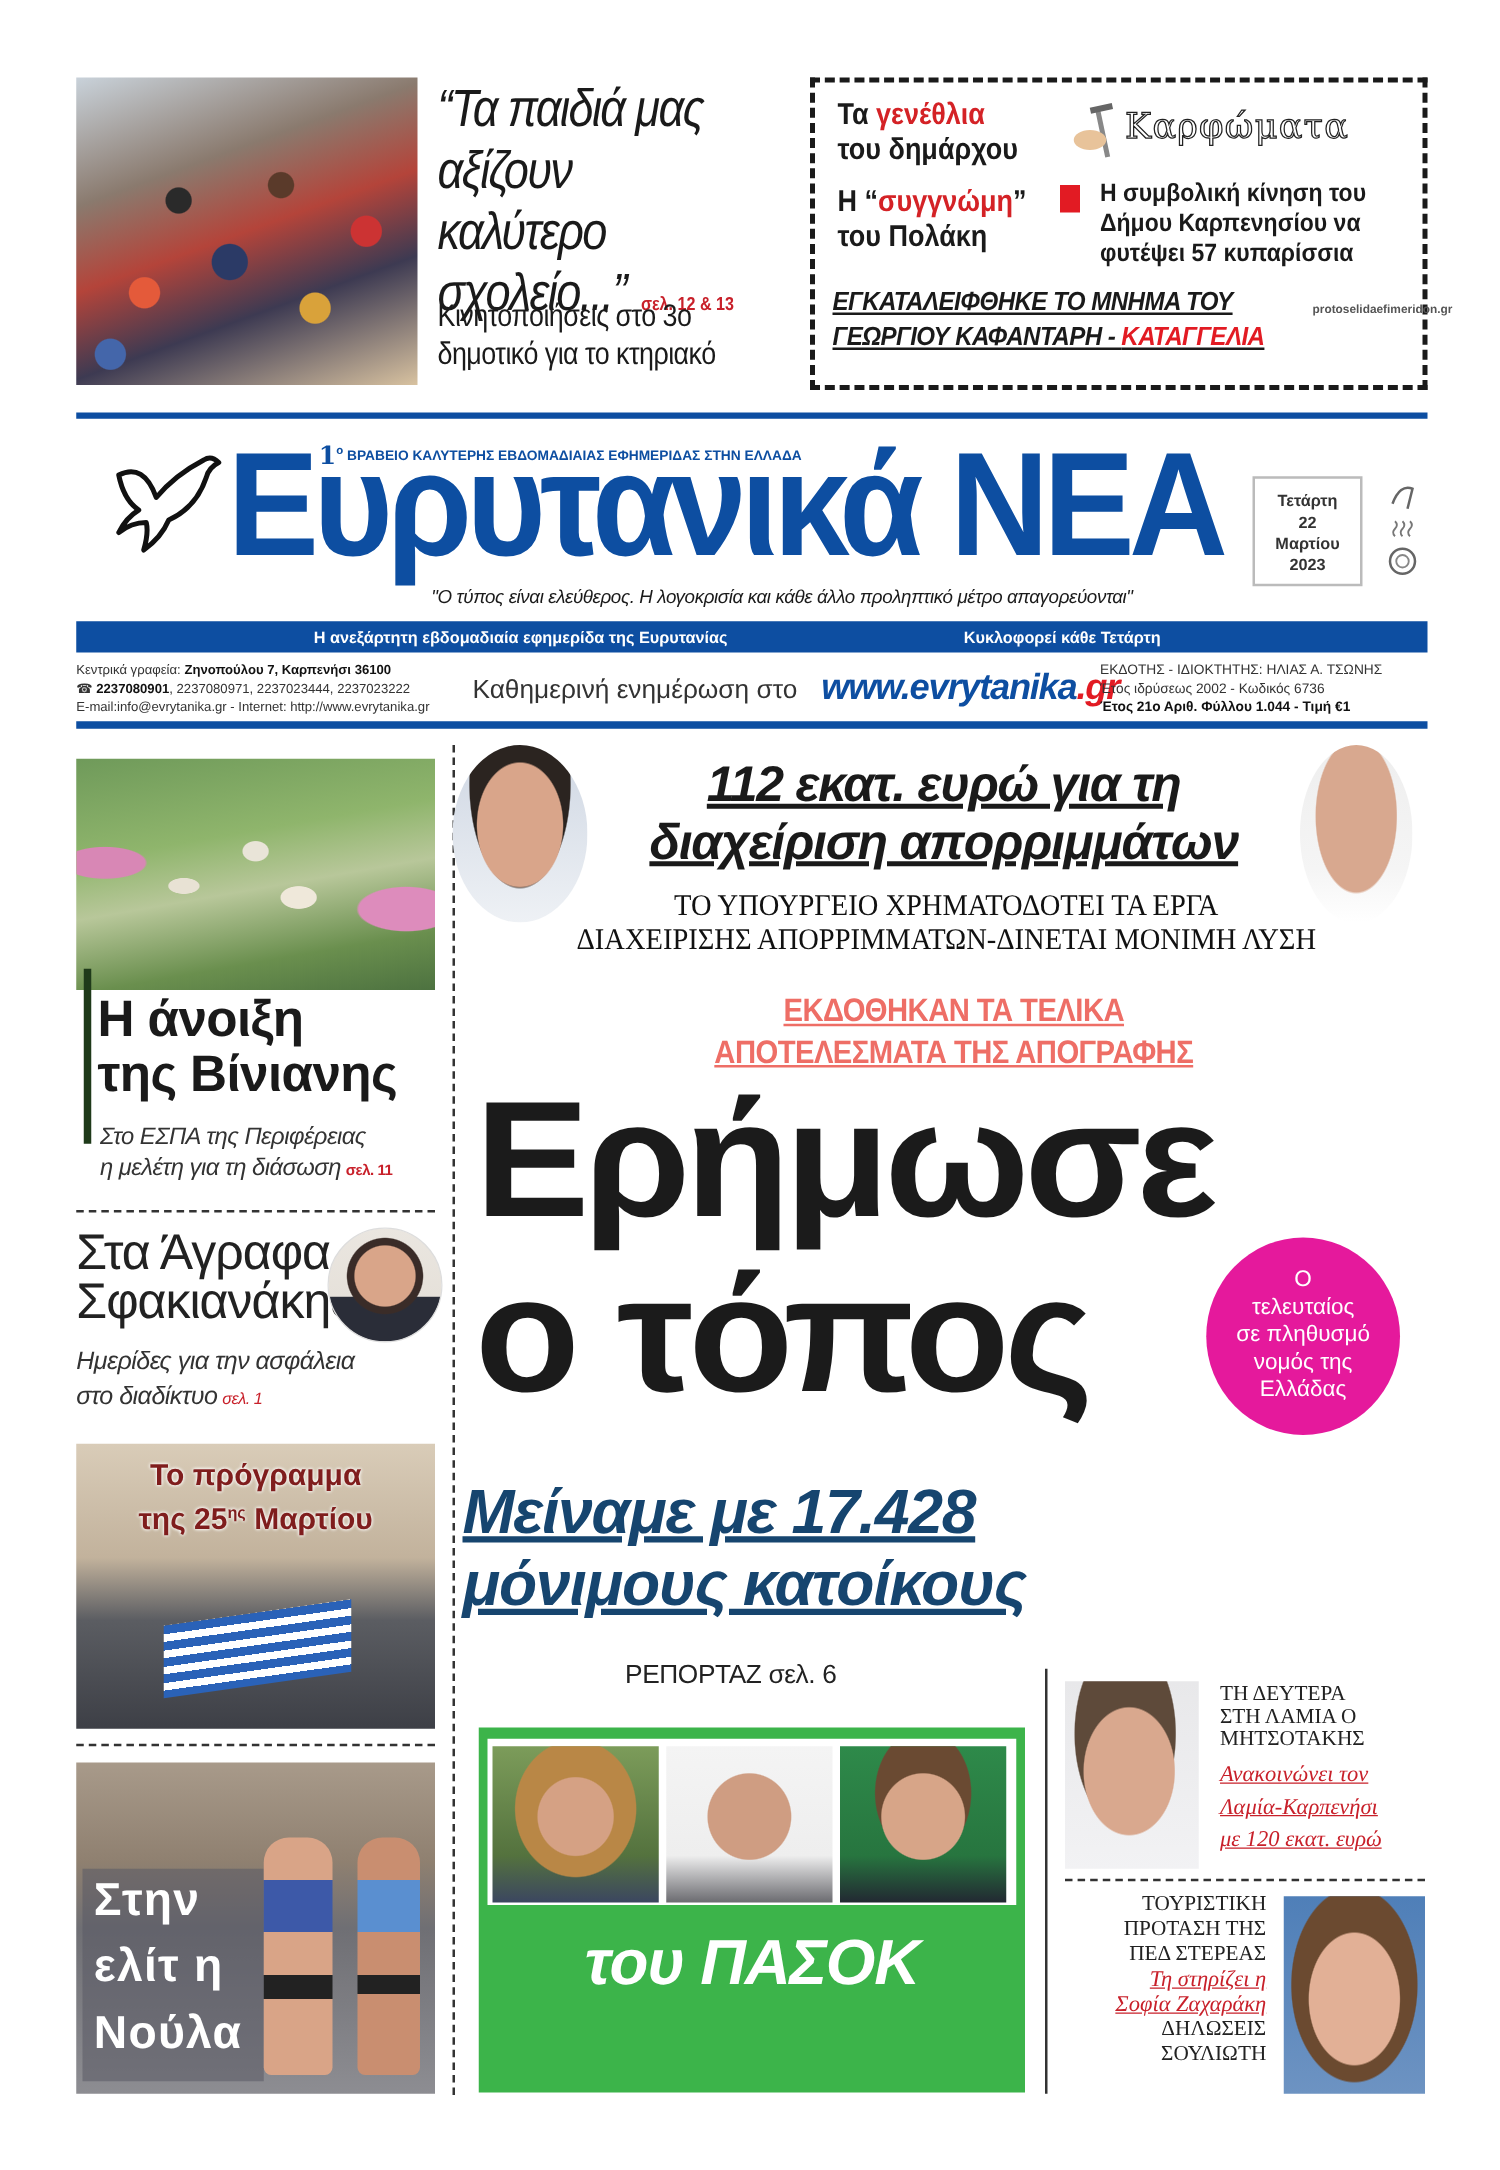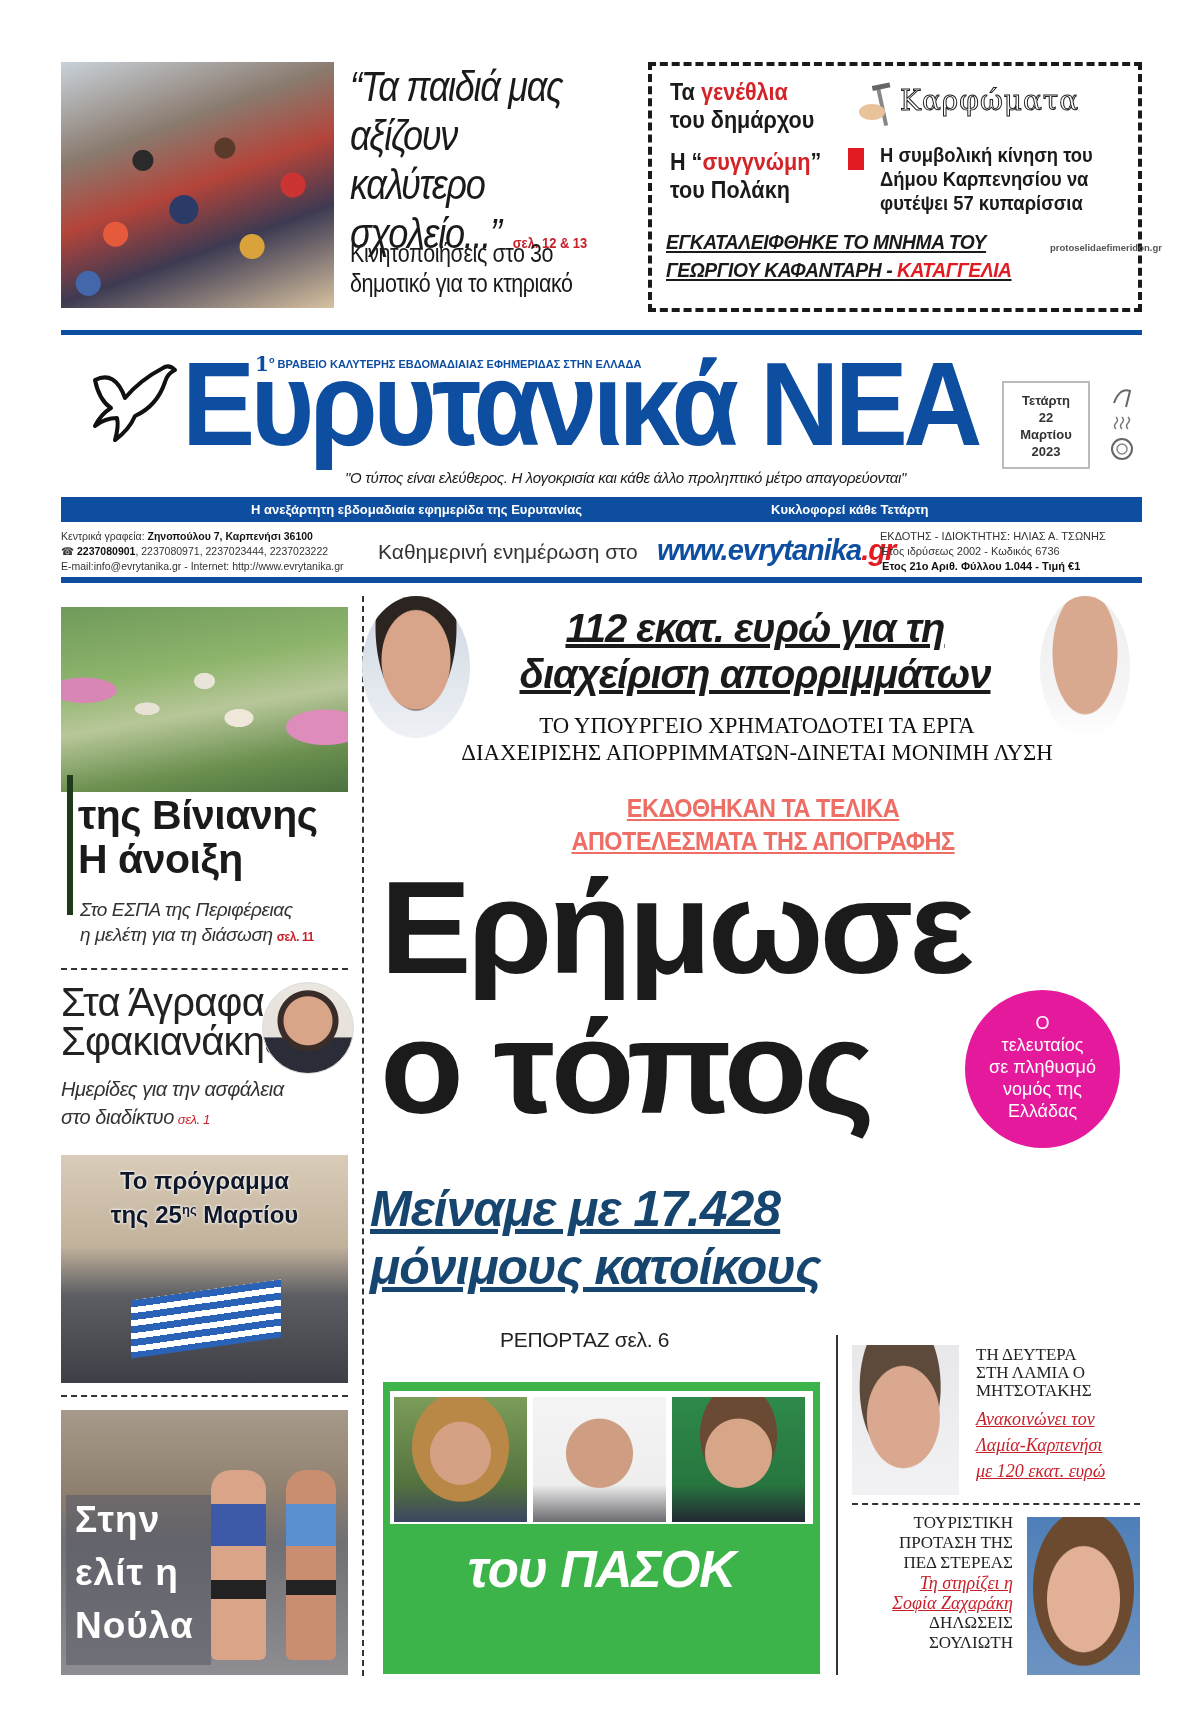--- a/index.html
+++ b/index.html
@@ -74,21 +74,21 @@
   .hr-dash { border-top: 2px dashed #333; }
   .sfak-title { left: 61px; top: 983px; font-size: 40px; line-height: 39px; letter-spacing: -0.8px; color: #222; }
   .sfak-photo { left: 262px; top: 982px; width: 92px; height: 92px; border-radius: 50%;
     background: radial-gradient(circle at 50% 42%, #d9a589 0 24px, #3a2c28 25px 30px, transparent 31px), linear-gradient(180deg,#eae6e0 0%,#e6e1da 60%,#2a2d38 61%,#2a2d38 100%); border: 1px solid #ddd; }
   .sfak-sub { left: 61px; top: 1075px; font-size: 20px; font-style: italic; line-height: 28px; color: #333; letter-spacing: -0.4px; }
   .sfak-sub .pg { font-size: 13px; color: #c8202a; margin-left: 4px; }
   .photo-parade { left: 61px; top: 1155px; width: 287px; height: 228px;
     background: linear-gradient(180deg,#d9ccb8 0%,#c2b29c 40%,#5b5d62 62%,#3d3f46 100%); }
   .photo-parade .flag { position:absolute; left: 70px; top: 135px; width: 150px; height: 58px;
     background: repeating-linear-gradient(180deg,#2a62b8 0 7px,#fff 7px 13px); transform: skewY(-8deg); }
-  .parade-title { left: 61px; top: 1166px; width: 287px; text-align: center; font-size: 24px; font-weight: bold; line-height: 29px; color: #0f172a; text-shadow: 0 0 3px #fff, 0 0 3px #fff; }
+  .parade-title { left: 61px; top: 1166px; width: 287px; text-align: center; font-size: 24px; font-weight: bold; line-height: 29px; color: #7f1d1d; text-shadow: 0 0 3px #fff, 0 0 3px #fff; }
   .parade-title sup { font-size: 13px; }
   .photo-run { left: 61px; top: 1410px; width: 287px; height: 265px;
     background: linear-gradient(180deg,#a89a8a 0%,#8f8070 30%,#6f6f74 50%,#8d8d92 100%); }
   .photo-run .runner1 { position:absolute; left: 150px; top: 60px; width: 55px; height: 190px; background: linear-gradient(180deg,#d9a487 0 18%,#3d59a8 18% 40%,#d9a487 40% 58%,#222 58% 68%,#d9a487 68% 100%); border-radius: 20px 20px 6px 6px; }
   .photo-run .runner2 { position:absolute; left: 225px; top: 60px; width: 50px; height: 190px; background: linear-gradient(180deg,#c98e70 0 18%,#5a8fd0 18% 40%,#c98e70 40% 58%,#222 58% 66%,#c98e70 66% 100%); border-radius: 20px 20px 6px 6px; }
   .photo-run .shade { position:absolute; left: 5px; top: 85px; width: 145px; height: 170px; background: rgba(90,90,100,0.55); }
   .run-title { left: 75px; top: 1493px; font-size: 37px; font-weight: bold; line-height: 53px; color: #fff; letter-spacing: 1px; }
 
   
   .main-sep { left: 362px; top: 596px; height: 1080px; }
@@ -206,22 +206,22 @@
   <div>Έτος ιδρύσεως 2002 - Κωδικός 6736</div>
   <div><b>Έτος 21ο Αριθ. Φύλλου 1.044 - Τιμή €1</b></div>
 </div>
 <div class="abs rule-blue mast-rule-bottom"></div>
 
 <div class="abs photo photo-viniani">
     <div class="pink"></div>
   </div>
 <div class="abs green-bar"></div>
 <div class="abs vin-title">
+  <div>Η άνοιξη</div>
   <div>της Βίνιανης</div>
-  <div>Η άνοιξη</div>
 </div>
 <div class="abs vin-sub">
   <div>Στο ΕΣΠΑ της Περιφέρειας</div>
   <div><span>η μελέτη για τη διάσωση</span><span class="pg">σελ. 11</span></div>
 </div>
 
 <div class="abs hr-dash left-hr1"></div>
 <div class="abs sfak-title">
   <div>Στα Άγραφα ο</div>
   <div>Σφακιανάκης</div>

